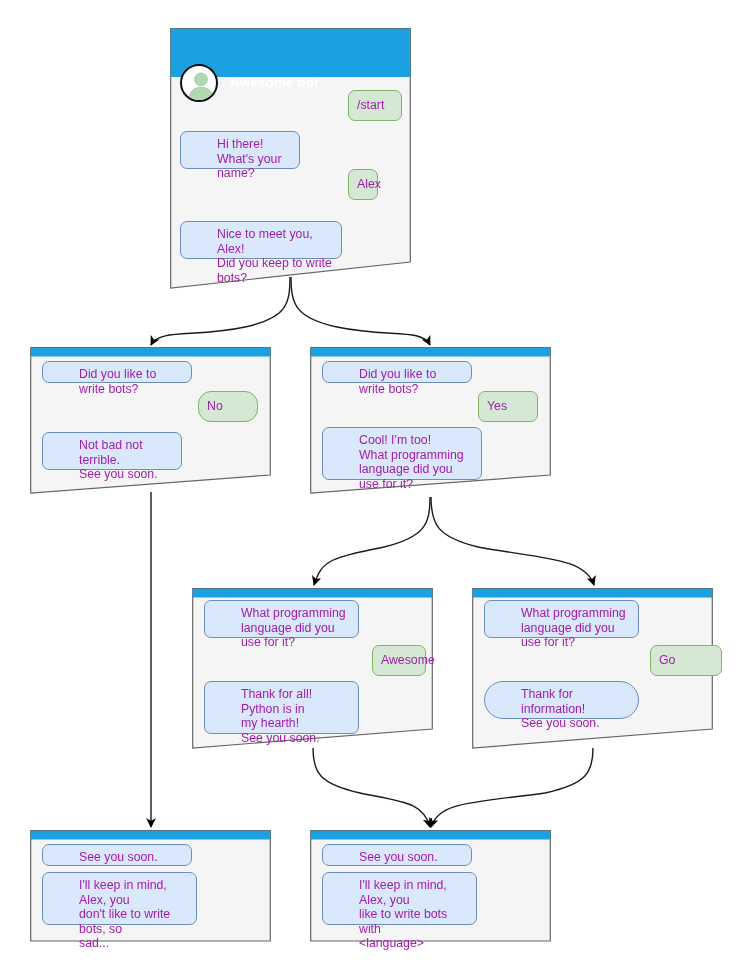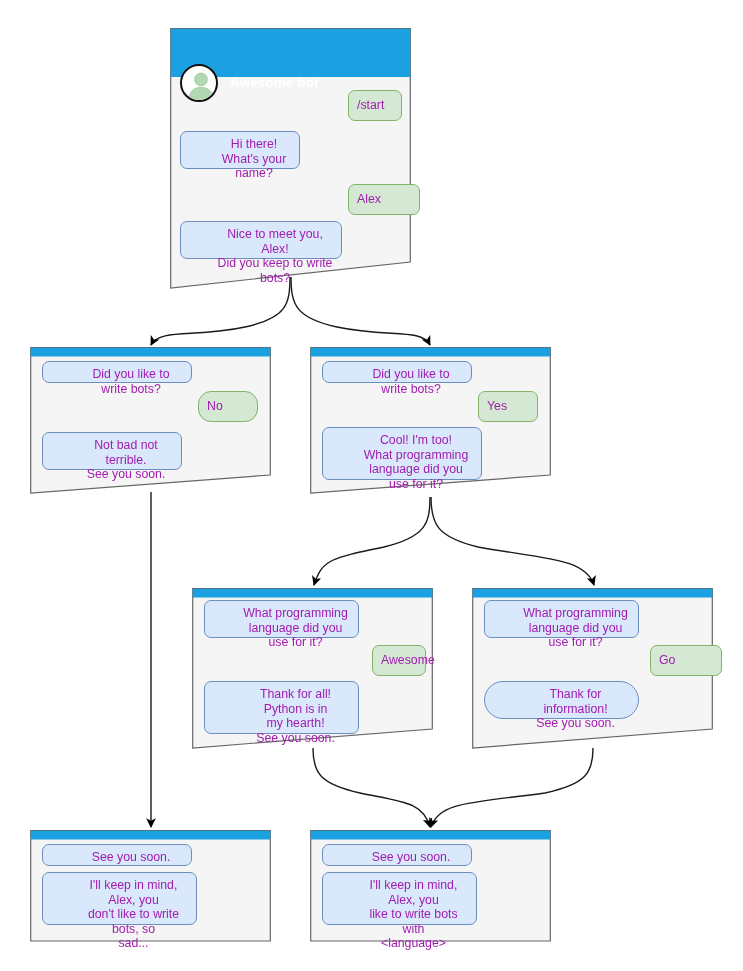--- a/index.html
+++ b/index.html
@@ -22,21 +22,20 @@
     position: absolute;
     left: 0;
     top: 0;
     width: 743px;
     height: 971px;
     pointer-events: none;
   }
   .node {
     position: absolute;
     box-sizing: border-box;
-    text-align: center;
   }
   .node-shape {
     position: absolute;
     left: 0;
     top: 0;
     width: 100%;
     height: 100%;
   }
   .node-content {
     position: absolute;
@@ -123,21 +122,21 @@
           <path d="M 6.6 34.5 C 7.3 25.3 12.2 21.3 19 21.3 C 25.8 21.3 30.7 25.3 31.4 34.5 Z" fill="#b2d8b2" stroke="#9cc69c" stroke-width="0.8"></path>
         </svg>
       </div>
       <div class="chat-title" style="left:60px; top:47px;">Awesome bot</div>
 
       <div class="bubble user" style="left:178px; top:62px; width:54px; height:31px; justify-content:flex-start;">/start</div>
 
       <div class="bubble bot" style="left:10px; top:103px; width:120px; height:38px;">Hi there!
 What's your name?</div>
 
-      <div class="bubble user" style="left:178px; top:156px; width:72px; height:31px; justify-content:flex-start;">Alex</div>
+      <div class="bubble user" style="left:178px; top:141px; width:30px; height:31px; justify-content:flex-start;">Alex</div>
 
       <div class="bubble bot" style="left:10px; top:193px; width:162px; height:38px;">Nice to meet you, Alex!
 Did you keep to write bots?</div>
     </div>
   </div>
 
   <div class="node" style="left:30px; top:347px; width:241px; height:148px;">
     <svg class="node-shape" viewBox="0 0 241 148" preserveAspectRatio="none">
       <path d="M 0.7 0.7 L 240.3 0.7 L 240.3 128 L 0.7 146 Z" fill="#f5f5f5" stroke="#666666" stroke-width="1.2"></path>
       <path d="M 0.7 0.7 L 240.3 0.7 L 240.3 9.5 L 0.7 9.5 Z" fill="#1ba1e2" stroke="none"></path>

